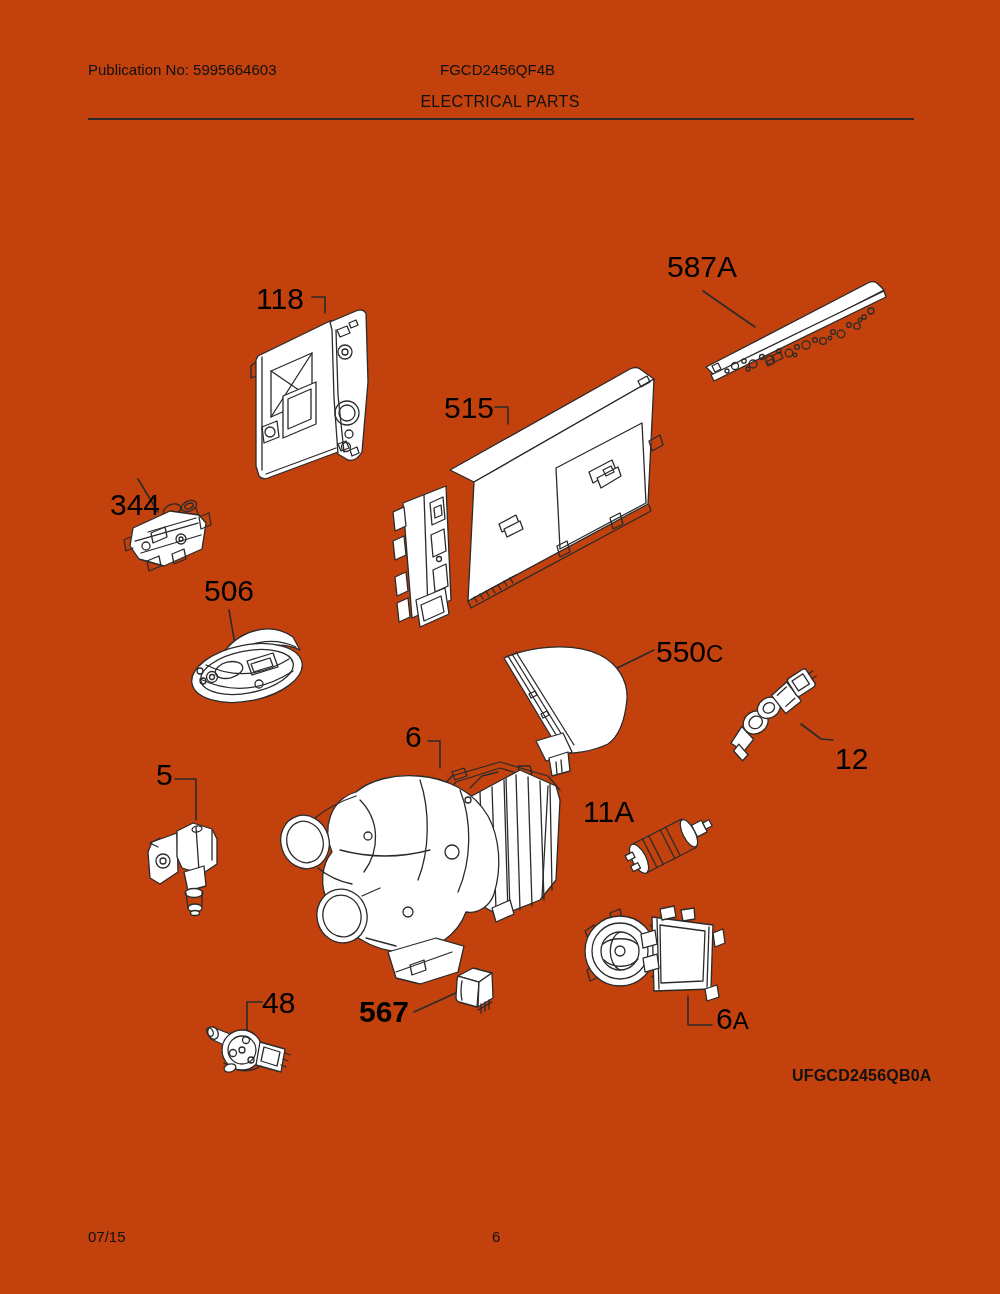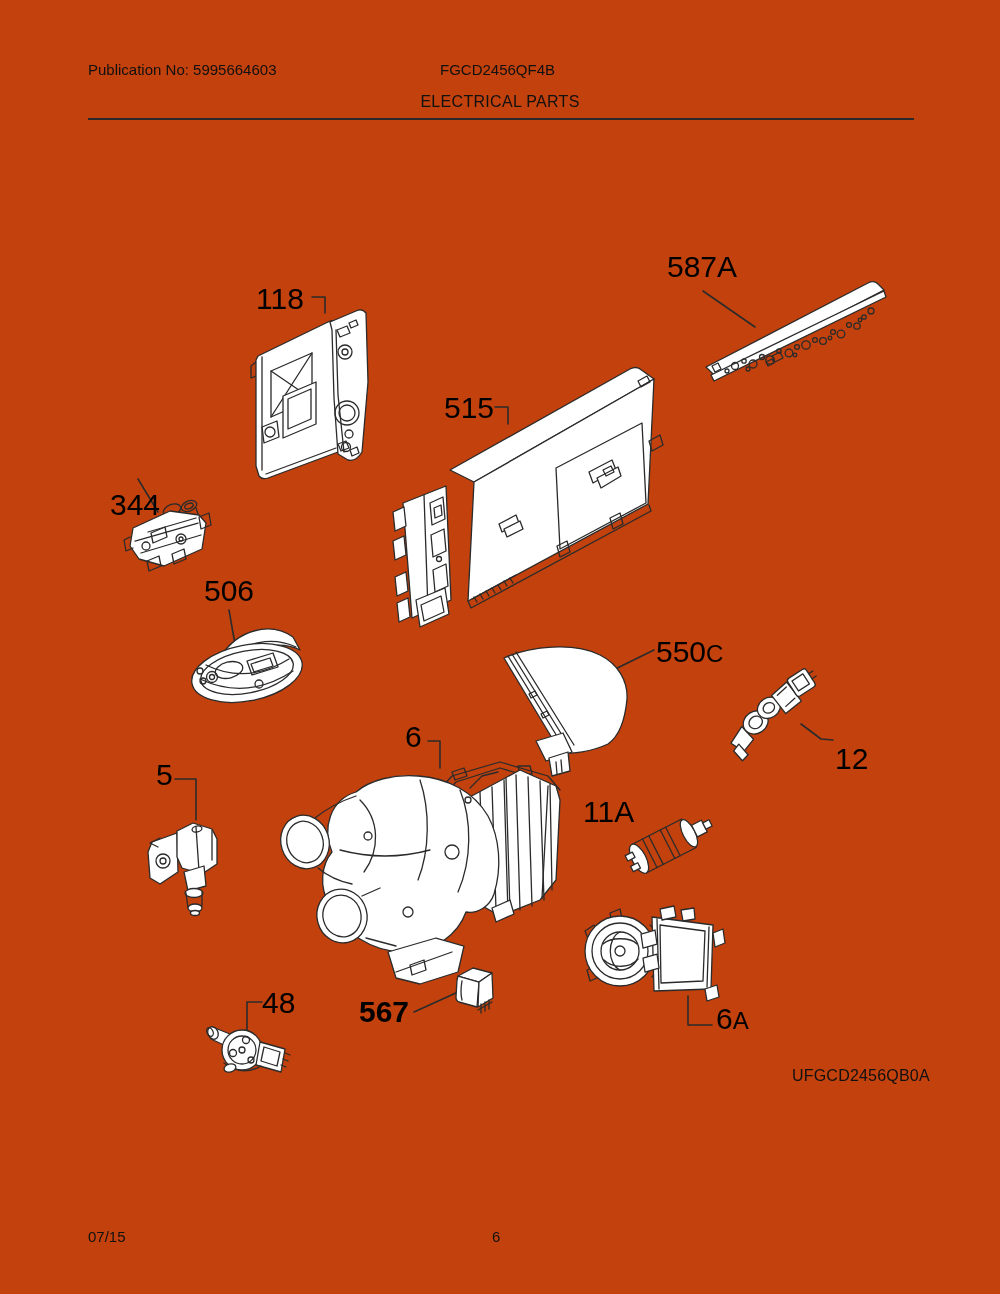--- a/index.html
+++ b/index.html
@@ -34,21 +34,21 @@
   .co-506{left:204px;top:576px;}
   .co-587{left:444px;top:393px;}
   .co-550C{left:656px;top:637px;}
   .co-12{left:835px;top:744px;}
   .co-5{left:156px;top:760px;}
   .co-6{left:405px;top:722px;}
   .co-11A{left:583px;top:797px;}
   .co-6A{left:716px;top:1004px;}
   .co-48{left:262px;top:988px;}
   .co-567{left:359px;top:997px;font-weight:bold;}
-  .watermark{left:792px;top:1067px;font-size:16px;font-weight:normal;letter-spacing:.2px;}
+  .watermark{left:792px;top:1067px;font-size:16px;font-weight:bold;letter-spacing:.2px;}
 </style>
 </head>
 <body>
 
 <div class="page">
 
   <div class="abs pub">Publication No: 5995664603</div>
   <div class="abs model">FGCD2456QF4B</div>
   <div class="abs sect-title">ELECTRICAL PARTS</div>
   <div class="abs rule"></div>

